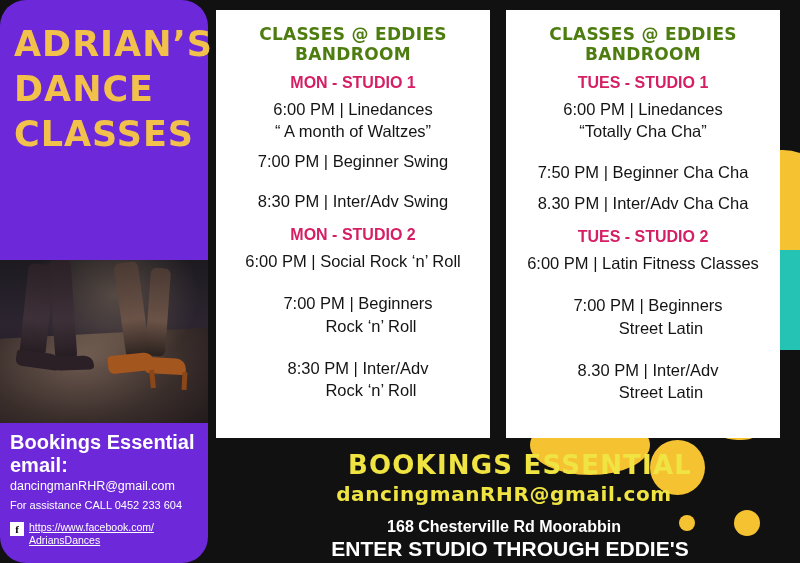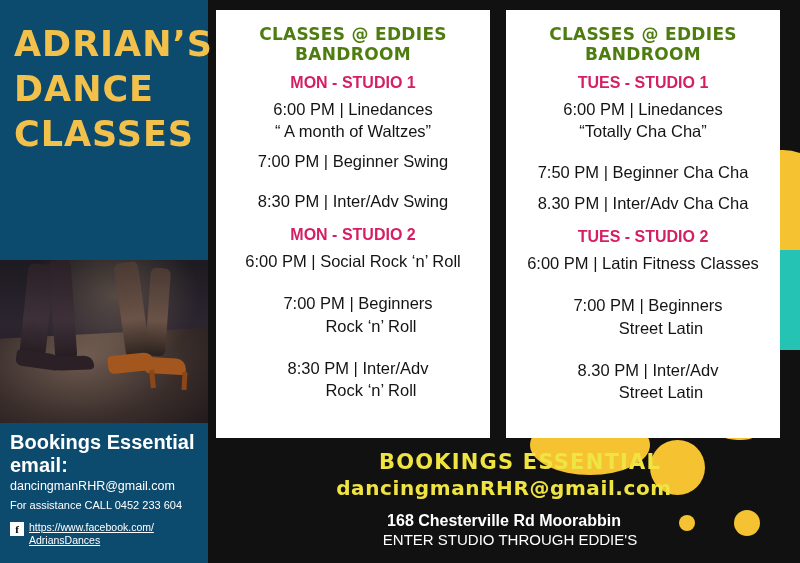--- a/index.html
+++ b/index.html
@@ -43,21 +43,22 @@
     background: #25c3b4;
     border-radius: 40% 0 0 40%;
   }
 
   
   .left-panel {
     position: absolute;
     left: 0; top: 0;
     width: 208px;
     height: 563px;
-    background: #0c4a6e;
+    background: #6d28d9;
+    border-radius: 26px;
   }
   .title-block {
     padding: 22px 12px 0 14px;
   }
   .title-line {
     font-family: "DejaVu Sans", sans-serif;
     font-weight: bold;
     font-size: 35px;
     line-height: 1.28;
     letter-spacing: 1px;
@@ -208,42 +209,42 @@
     width: 592px;
     height: 125px;
     text-align: center;
     color: #ffffff;
     padding-top: 12px;
     box-sizing: border-box;
   }
   .bk1 {
     font-family: "DejaVu Sans", sans-serif;
     font-weight: bold;
-    font-size: 21px;
+    font-size: 26px;
     letter-spacing: 1.2px;
     color: #f0e442;
     padding-left: 32px;
   }
   .bk2 {
     font-family: "DejaVu Sans", sans-serif;
     font-weight: bold;
     font-size: 20px;
     letter-spacing: 0.6px;
     color: #f0e442;
     margin-top: 2px;
   }
   .addr1 {
     font-weight: bold;
     font-size: 16px;
     color: #ffffff;
     margin-top: 12px;
   }
   .addr2 {
-    font-weight: normal;
-    font-size: 15px;
+    font-weight: bold;
+    font-size: 21px;
     color: #ffffff;
     margin-top: 1px;
     padding-left: 12px;
   }
 </style>
 </head>
 <body>
 
 <div id="poster">
 

